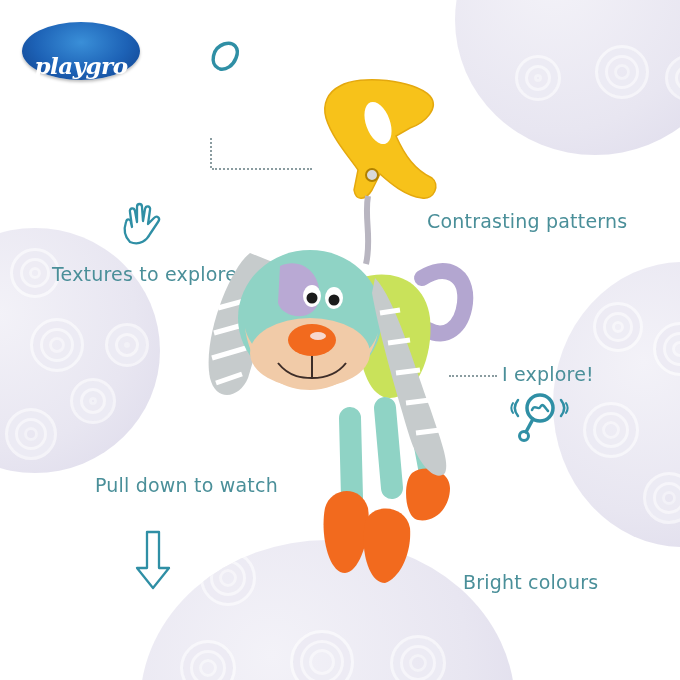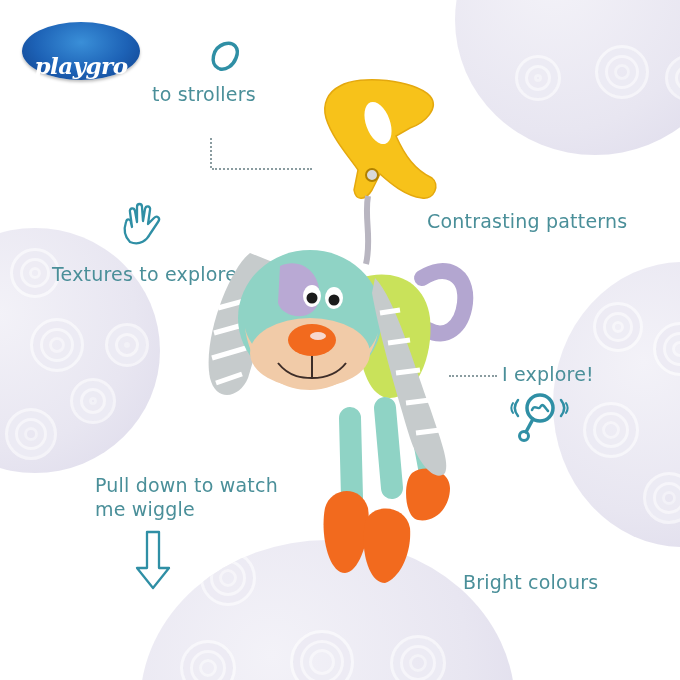--- a/index.html
+++ b/index.html
@@ -44,21 +44,20 @@
 
 <div class="logo">
   <span>playgro</span>
 </div>
 
 <svg class="icon" style="left:206px;top:38px;" width="40" height="38" viewBox="0 0 40 38">
   <path d="M12 30 C4 26 6 10 18 6 C28 3 34 10 30 20 C27 28 20 32 14 31" fill="none" stroke="#2f8fa5" stroke-width="3.5" stroke-linecap="round"></path>
 </svg>
 
 <div class="label" style="left:152px;top:82px;">
-  <div>to strollers</div>
 </div>
 <div class="dots-v" style="left:210px;top:138px;height:30px;"></div>
 <div class="dots-h" style="left:212px;top:168px;width:100px;"></div>
 
 <svg class="icon" style="left:118px;top:200px;" width="52" height="50" viewBox="0 0 52 50">
   <path d="M12 42 C6 36 6 28 8 22 C9 18 13 19 13 23 L14 27 L12 12 C11 8 16 7 17 11 L19 22 L19 7 C19 3 24 3 24 7 L25 21 L27 9 C28 5 33 6 32 10 L30 24 L36 18 C39 15 43 18 40 22 L32 34 C29 40 22 46 12 42 Z" fill="none" stroke="#2f8fa5" stroke-width="2.3" stroke-linejoin="round"></path>
 </svg>
 
 <div class="label" style="left:52px;top:262px;">Textures to explore</div>
 <div class="label" style="left:427px;top:209px;">Contrasting patterns</div>
@@ -71,21 +70,20 @@
   <line x1="25" y1="29" x2="18" y2="42" stroke="#2f8fa5" stroke-width="3.5" stroke-linecap="round"></line>
   <circle cx="16" cy="46" r="4.5" fill="none" stroke="#2f8fa5" stroke-width="3"></circle>
   <path d="M10 10 C6 15 6 21 10 26" fill="none" stroke="#2f8fa5" stroke-width="2.5" stroke-linecap="round"></path>
   <path d="M5 13 C3 16 3 20 5 23" fill="none" stroke="#2f8fa5" stroke-width="2" stroke-linecap="round"></path>
   <path d="M53 10 C57 15 57 21 53 26" fill="none" stroke="#2f8fa5" stroke-width="2.5" stroke-linecap="round"></path>
   <path d="M58 13 C60 16 60 20 58 23" fill="none" stroke="#2f8fa5" stroke-width="2" stroke-linecap="round"></path>
 </svg>
 
 <div class="label" style="left:95px;top:473px;">
   <div>Pull down to watch</div>
-  <div>me wiggle</div>
 </div>
 <svg class="icon" style="left:133px;top:530px;" width="40" height="62" viewBox="0 0 40 62">
   <path d="M14 2 L26 2 L26 38 L36 38 L20 58 L4 38 L14 38 Z" fill="none" stroke="#2f8fa5" stroke-width="2.3" stroke-linejoin="round"></path>
 </svg>
 
 <div class="label" style="left:463px;top:570px;">Bright colours</div>
 
 <svg class="icon" style="left:200px;top:78px;" width="290" height="520" viewBox="0 0 290 520">
 
   <g>

